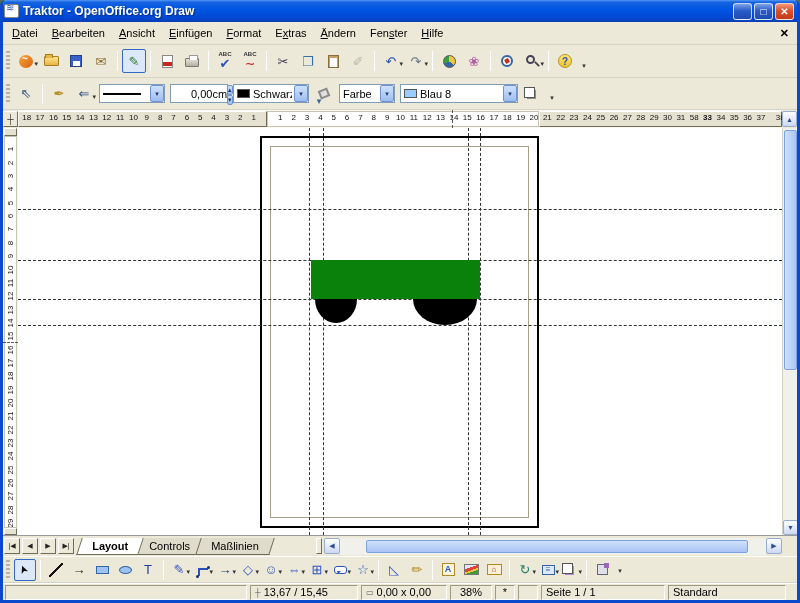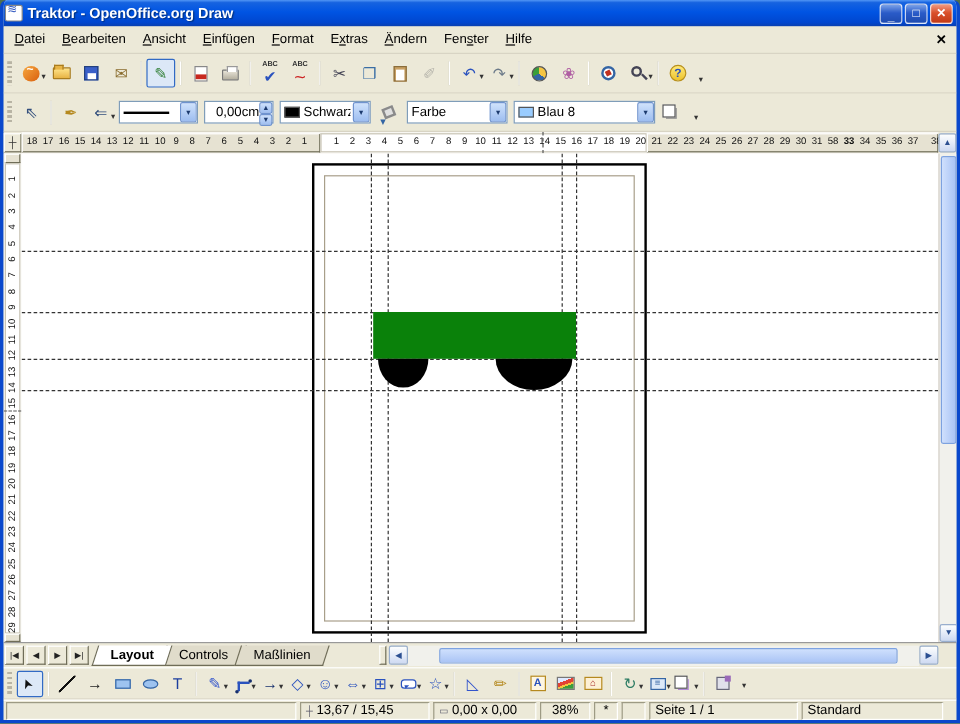--- a/index.html
+++ b/index.html
@@ -96,21 +96,21 @@
   .g.cube::after{content:"";position:absolute;right:-2px;top:-2px;width:5px;height:5px;background:#9a6ab8;}
   
   .combo{height:19px;background:#fff;border:1px solid #7f9db9;display:flex;align-items:center;
     padding-left:3px;margin:0 2px;overflow:hidden;white-space:nowrap;}
   .combo .cval{flex:1;overflow:hidden;}
   .cdd,.sbtns i{background:linear-gradient(180deg,#cfe2fc,#9dbdf0);border:1px solid #6f93cf;border-radius:2px;
     color:#1c3a6e;font-size:7px;display:flex;align-items:center;justify-content:center;font-style:normal;}
   .cdd{width:14px;align-self:stretch;margin-left:2px;}
   .swatch{width:13px;height:9px;border:1px solid #555;margin-right:3px;flex:none;}
   .lineprev{width:38px;height:2px;background:#000;margin-right:4px;flex:none;}
-  .spin{height:19px;background:#fff;border:1px solid #7f9db9;display:flex;align-items:center;margin:0 2px;padding-left:9px;}
+  .spin{height:19px;background:#fff;border:1px solid #7f9db9;display:flex;align-items:center;margin:0 2px;padding-left:20px;}
   .spin .sval{flex:1;}
   .sbtns{display:flex;flex-direction:column;align-self:stretch;width:13px;}
   .sbtns i{flex:1;}
   
   .rulerrow{position:absolute;left:0;right:0;top:110px;height:18px;background:#ece9d8;}
   .corner{position:absolute;left:0;top:1px;width:15px;height:16px;background:#ece9d8;
     border:1px solid;border-color:#fff #6f6d58 #6f6d58 #fff;font-size:9px;display:flex;align-items:center;justify-content:center;color:#333;}
   .hruler{position:absolute;left:15px;top:0;width:764px;height:18px;background:#f8f7f2;overflow:hidden;}
   .rbox{position:absolute;top:1px;bottom:1px;background:#e6e2d2;border:1px solid;border-color:#fff #6f6d58 #6f6d58 #fff;}
   .rpage{position:absolute;top:1px;bottom:1px;background:#fff;border:1px solid #c8c4b4;}
@@ -297,21 +297,21 @@
         </span>
       </span>
       <span class="combo" style="width: 76px;">
         <span class="swatch" style="background: rgb(0, 0, 0);"></span>
         <span class="cval">Schwarz</span>
         <span class="cdd">▾</span>
       </span>
       <span class="tbtn">
         <span class="g bucket"></span>
       </span>
-      <span class="combo" style="width: 84px;">
+      <span class="combo" style="width: 56px;">
         <span class="cval">Farbe</span>
         <span class="cdd">▾</span>
       </span>
       <span class="combo" style="width: 118px;">
         <span class="swatch" style="background: rgb(153, 204, 255);"></span>
         <span class="cval">Blau 8</span>
         <span class="cdd">▾</span>
       </span>
       <span class="tbtn">
         <span class="g shadow"></span>

